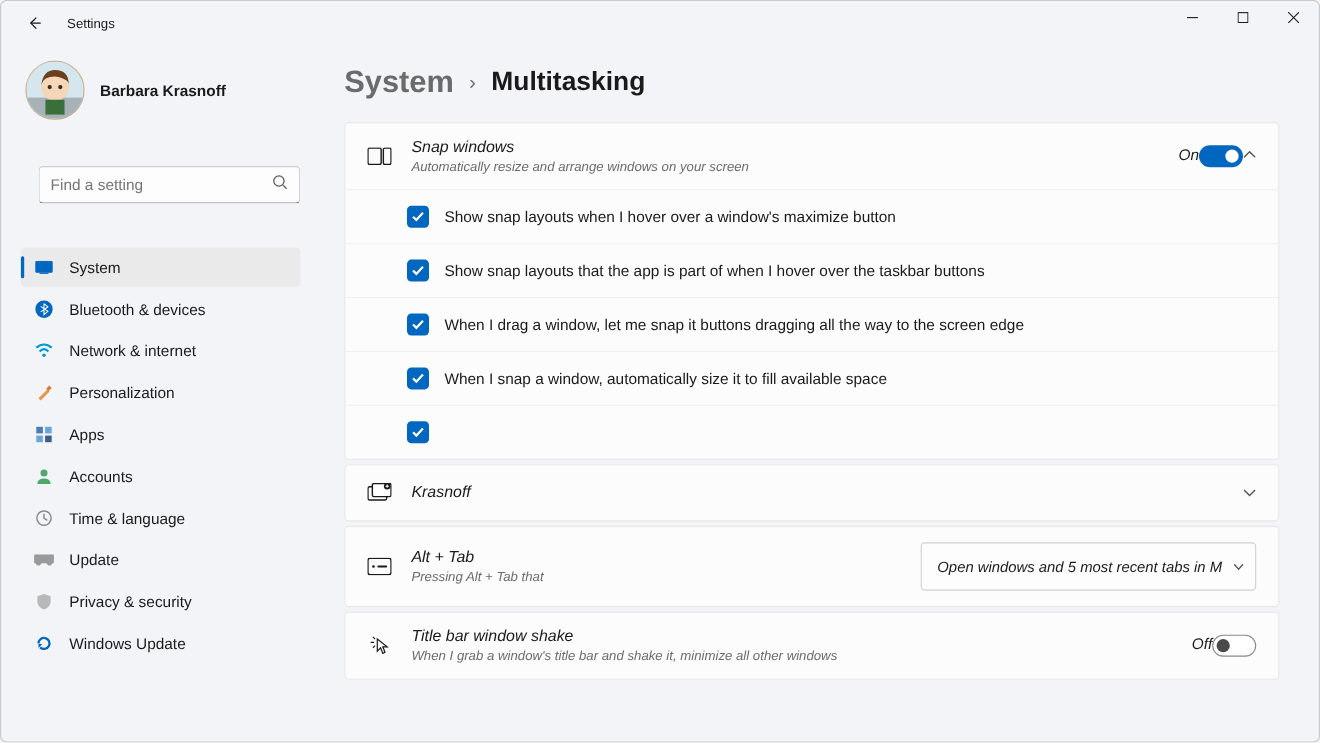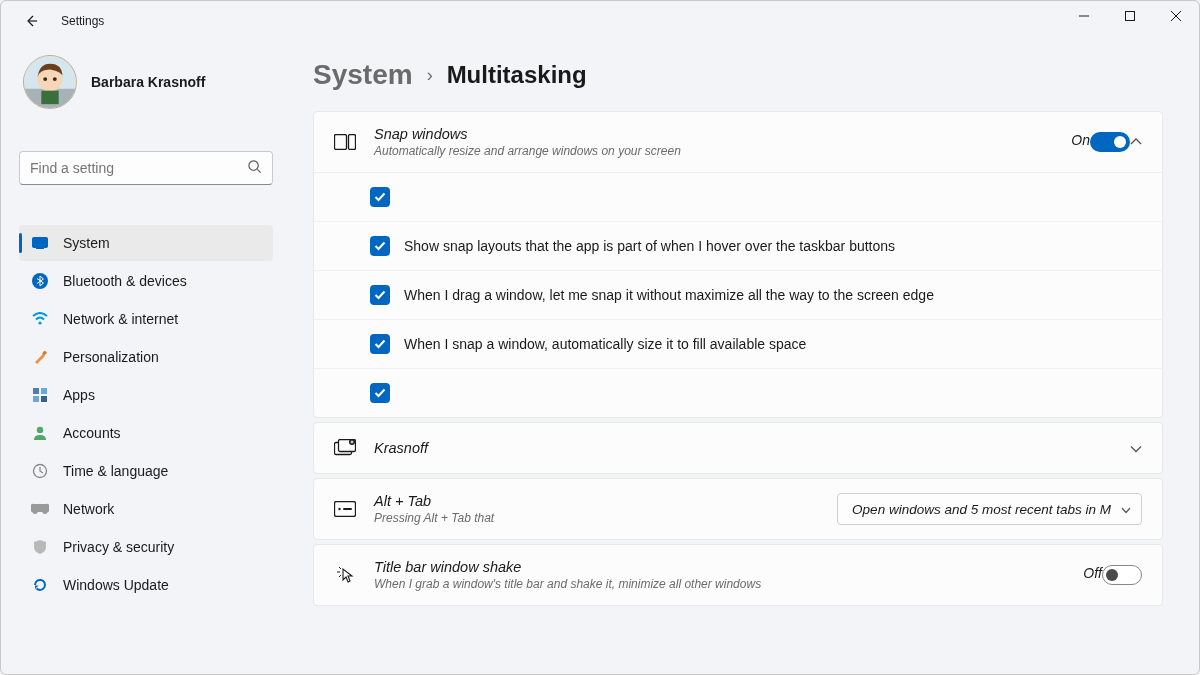--- a/index.html
+++ b/index.html
@@ -9,21 +9,21 @@
 .back-btn { width: 32px; height: 32px; display: flex; align-items: center; justify-content: center; cursor: pointer; border-radius: 4px; }
 .title-text { font-size: 12px; color: #1a1a1a; margin-left: 14px; }
 .win-controls { position: absolute; right: 0; top: 0; display: flex; }
 .win-btn { width: 46px; height: 30px; display: flex; align-items: center; justify-content: center; cursor: pointer; }
 .body-area { flex: 1; display: flex; overflow: hidden; }
 .sidebar { width: 290px; padding: 14px 18px 0 18px; display: flex; flex-direction: column; gap: 20px; }
 .user-row { display: flex; align-items: center; gap: 14px; margin-bottom: 22px; padding-left: 4px; }
 .avatar { width: 54px; height: 54px; border-radius: 50%; background: linear-gradient(135deg,#e8d5b5,#c9b890); position: relative; overflow: hidden; border: 1px solid rgba(0,0,0,0.1); }
 .avatar svg { width: 100%; height: 100%; }
 .user-name { font-size: 14px; font-weight: 600; color: #1a1a1a; }
-.search-box { height: 34px; border: 1px solid #c9c9c9; border-bottom: 1.5px solid #888; border-radius: 4px; background: #fdfdfd; display: flex; align-items: center; padding: 0 10px; margin-bottom: 20px; }
+.search-box { height: 34px; border: 1px solid #c9c9c9; border-bottom: 1.5px solid #888; border-radius: 4px; background: #fdfdfd; display: flex; align-items: center; padding: 0 10px; margin-bottom: 20px; margin-left: 16px; }
 .search-box input { border: none; outline: none; flex: 1; font-size: 14px; background: transparent; color: #5a5a5a; }
 .search-icon { color: #555; }
 .nav { display: flex; flex-direction: column; gap: 2px; }
 .nav-item { height: 36px; display: flex; align-items: center; gap: 14px; padding-left: 12px; border-radius: 4px; cursor: pointer; font-size: 14px; color: #1a1a1a; position: relative; }
 .nav-item.active { background: #eaeaea; }
 .nav-item.active::before { content: ""; position: absolute; left: 0; top: 8px; bottom: 8px; width: 3px; background: #0067c0; border-radius: 2px; }
 .nav-icon { width: 18px; height: 18px; display: flex; align-items: center; justify-content: center; }
 .main { flex: 1; padding: 18px 36px 0 22px; overflow-y: auto; }
 .breadcrumb { display: flex; align-items: center; gap: 14px; margin-bottom: 20px; }
 .crumb-parent { font-size: 28px; font-weight: 600; color: #6b6b6b; }
@@ -45,21 +45,21 @@
 .onoff-label { font-size: 14px; color: #1a1a1a; }
 .chevron { color: #555; }
 .options-list { border-top: 1px solid #eee; }
 .option-row { display: flex; align-items: center; padding: 14px 20px 14px 56px; gap: 14px; border-bottom: 1px solid #f1f1f1; }
 .option-row:last-child { border-bottom: none; }
 .option-row.focused .checkbox-wrap { outline: 2px solid #1a1a1a; outline-offset: -2px; border-radius: 5px; padding: 6px 10px 6px 0; margin: -6px -10px -6px 0; }
 .checkbox-wrap { display: flex; align-items: center; gap: 14px; }
 .checkbox { width: 20px; height: 20px; border-radius: 4px; background: #0067c0; display: flex; align-items: center; justify-content: center; cursor: pointer; flex-shrink: 0; }
 .checkbox svg { stroke: #fff; }
 .option-text { font-size: 14px; color: #1a1a1a; }
-.dropdown { height: 32px; border: 1px solid #d0d0d0; border-radius: 4px; background: #fdfdfd; display: flex; align-items: center; padding: 0 10px 0 14px; gap: 10px; cursor: pointer; min-width: 286px; }
+.dropdown { height: 44px; border: 1px solid #d0d0d0; border-radius: 4px; background: #fdfdfd; display: flex; align-items: center; padding: 0 10px 0 14px; gap: 10px; cursor: pointer; min-width: 286px; }
 .dropdown-text { font-size: 13.5px; color: #1a1a1a; flex: 1; white-space: nowrap; overflow: hidden; }
 </style>
 </head>
 <body>
 
 <div class="window-frame">
   <div class="titlebar">
     <div class="back-btn">
       <svg width="16" height="16" viewBox="0 0 16 16" fill="none">
           <path d="M10 3 L5 8 L10 13" stroke="#1a1a1a" stroke-width="1.2" fill="none"></path>
@@ -178,21 +178,21 @@
               </svg>
             </span>
             <span>Time &amp; language</span>
           </div>
         <div class="nav-item">
             <span class="nav-icon">
               <svg width="18" height="12" viewBox="0 0 18 12">
                 <path d="M3 1 h12 a3 3 0 0 1 2 8 l-2 2 h-2 l-2-2 h-4 l-2 2 h-2 l-2-2 a3 3 0 0 1 2-8 z" fill="#9a9a9a"></path>
               </svg>
             </span>
-            <span>Network</span>
+            <span>Update</span>
           </div>
         <div class="nav-item">
             <span class="nav-icon">
               <svg width="14" height="16" viewBox="0 0 14 16">
                 <path d="M7 1 L13 3 V8 Q13 13 7 15 Q1 13 1 8 V3 Z" fill="#b8b8b8"></path>
               </svg>
             </span>
             <span>Privacy &amp; security</span>
           </div>
         <div class="nav-item">
@@ -236,36 +236,37 @@
                 </svg></span>
           </div>
         </div>
         <div class="options-list">
           <div class="option-row">
             <div class="checkbox">
                 <svg width="12" height="10" viewBox="0 0 12 10">
                   <path d="M1.5 5 L4.5 8 L10.5 1.5" stroke-width="2" fill="none"></path>
                 </svg>
               </div>
+            <span class="option-text">Show snap layouts when I hover over a window's maximize button</span>
           </div>
           <div class="option-row">
             <div class="checkbox">
                 <svg width="12" height="10" viewBox="0 0 12 10">
                   <path d="M1.5 5 L4.5 8 L10.5 1.5" stroke-width="2" fill="none"></path>
                 </svg>
               </div>
             <span class="option-text">Show snap layouts that the app is part of when I hover over the taskbar buttons</span>
           </div>
           <div class="option-row">
             <div class="checkbox">
                 <svg width="12" height="10" viewBox="0 0 12 10">
                   <path d="M1.5 5 L4.5 8 L10.5 1.5" stroke-width="2" fill="none"></path>
                 </svg>
               </div>
-            <span class="option-text">When I drag a window, let me snap it without maximize all the way to the screen edge</span>
+            <span class="option-text">When I drag a window, let me snap it buttons dragging all the way to the screen edge</span>
           </div>
           <div class="option-row">
             <div class="checkbox">
                 <svg width="12" height="10" viewBox="0 0 12 10">
                   <path d="M1.5 5 L4.5 8 L10.5 1.5" stroke-width="2" fill="none"></path>
                 </svg>
               </div>
             <span class="option-text">When I snap a window, automatically size it to fill available space</span>
           </div>
           <div class="option-row">

